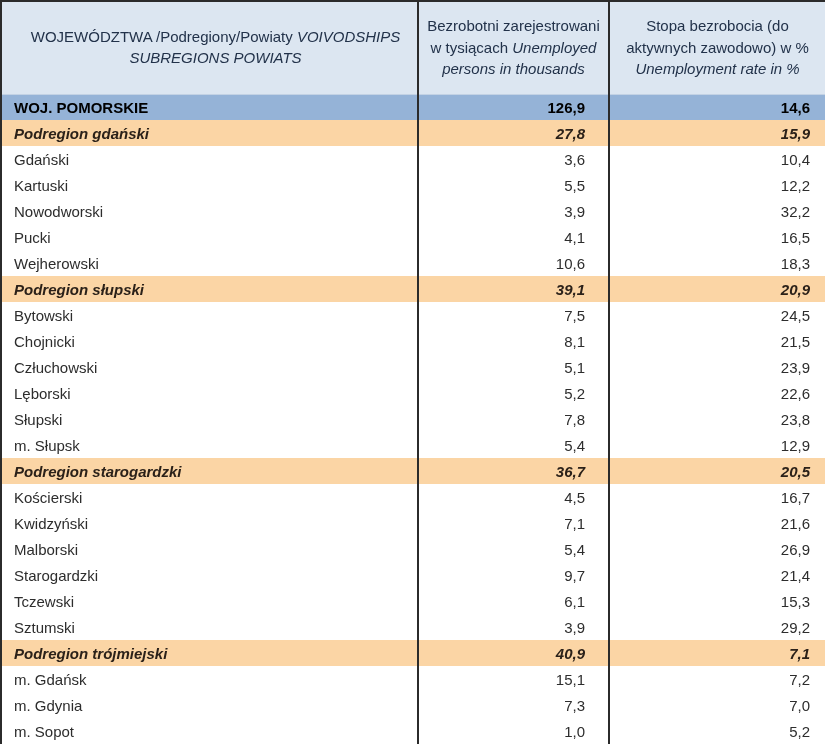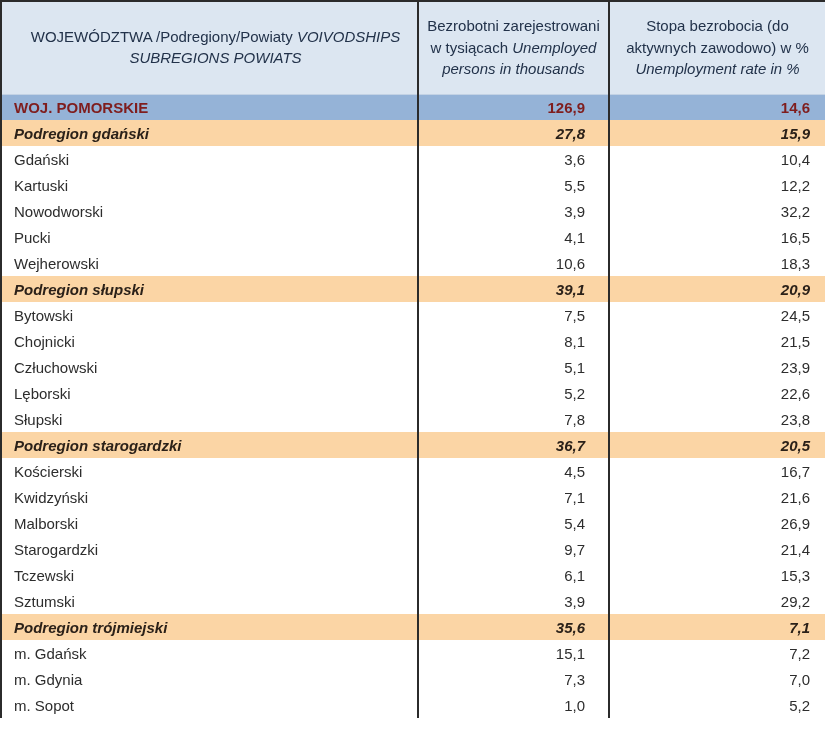--- a/index.html
+++ b/index.html
@@ -67,21 +67,21 @@
     border-left: 2px solid #2b2b2b;
     border-right: 2px solid #2b2b2b;
   }
   tbody td.c2 { border-left: none; border-right: 2px solid #2b2b2b; text-align: right; padding-right: 23px; }
   tbody td.c3 { border-left: none; border-right: 2px solid #2b2b2b; text-align: right; padding-right: 15px; }
   tbody td.c1 { border-right: 2px solid #2b2b2b; text-align: left; }
 
   
   tr.voiv td {
     background: #95b3d7;
-    color: #7f1d1d;
+    color: #000000;
     font-weight: bold;
     font-size: 15px;
     height: 26px;
   }
 
   
   tr.subregion td {
     background: #fbd5a5;
     color: #2b2119;
     font-weight: bold;
@@ -191,20 +191,25 @@
         <tr class="powiat">
           <td class="c1">Lęborski</td>
           <td class="c2">5,2</td>
           <td class="c3">22,6</td>
         </tr>
         <tr class="powiat">
           <td class="c1">Słupski</td>
           <td class="c2">7,8</td>
           <td class="c3">23,8</td>
         </tr>
+        <tr class="powiat">
+          <td class="c1">m. Słupsk</td>
+          <td class="c2">5,4</td>
+          <td class="c3">12,9</td>
+        </tr>
         <tr class="subregion">
           <td class="c1">Podregion starogardzki</td>
           <td class="c2">36,7</td>
           <td class="c3">20,5</td>
         </tr>
         <tr class="powiat">
           <td class="c1">Kościerski</td>
           <td class="c2">4,5</td>
           <td class="c3">16,7</td>
         </tr>
@@ -228,21 +233,21 @@
           <td class="c2">6,1</td>
           <td class="c3">15,3</td>
         </tr>
         <tr class="powiat">
           <td class="c1">Sztumski</td>
           <td class="c2">3,9</td>
           <td class="c3">29,2</td>
         </tr>
         <tr class="subregion">
           <td class="c1">Podregion trójmiejski</td>
-          <td class="c2">35,6</td>
+          <td class="c2">40,9</td>
           <td class="c3">7,1</td>
         </tr>
         <tr class="powiat">
           <td class="c1">m. Gdańsk</td>
           <td class="c2">15,1</td>
           <td class="c3">7,2</td>
         </tr>
         <tr class="powiat">
           <td class="c1">m. Gdynia</td>
           <td class="c2">7,3</td>

